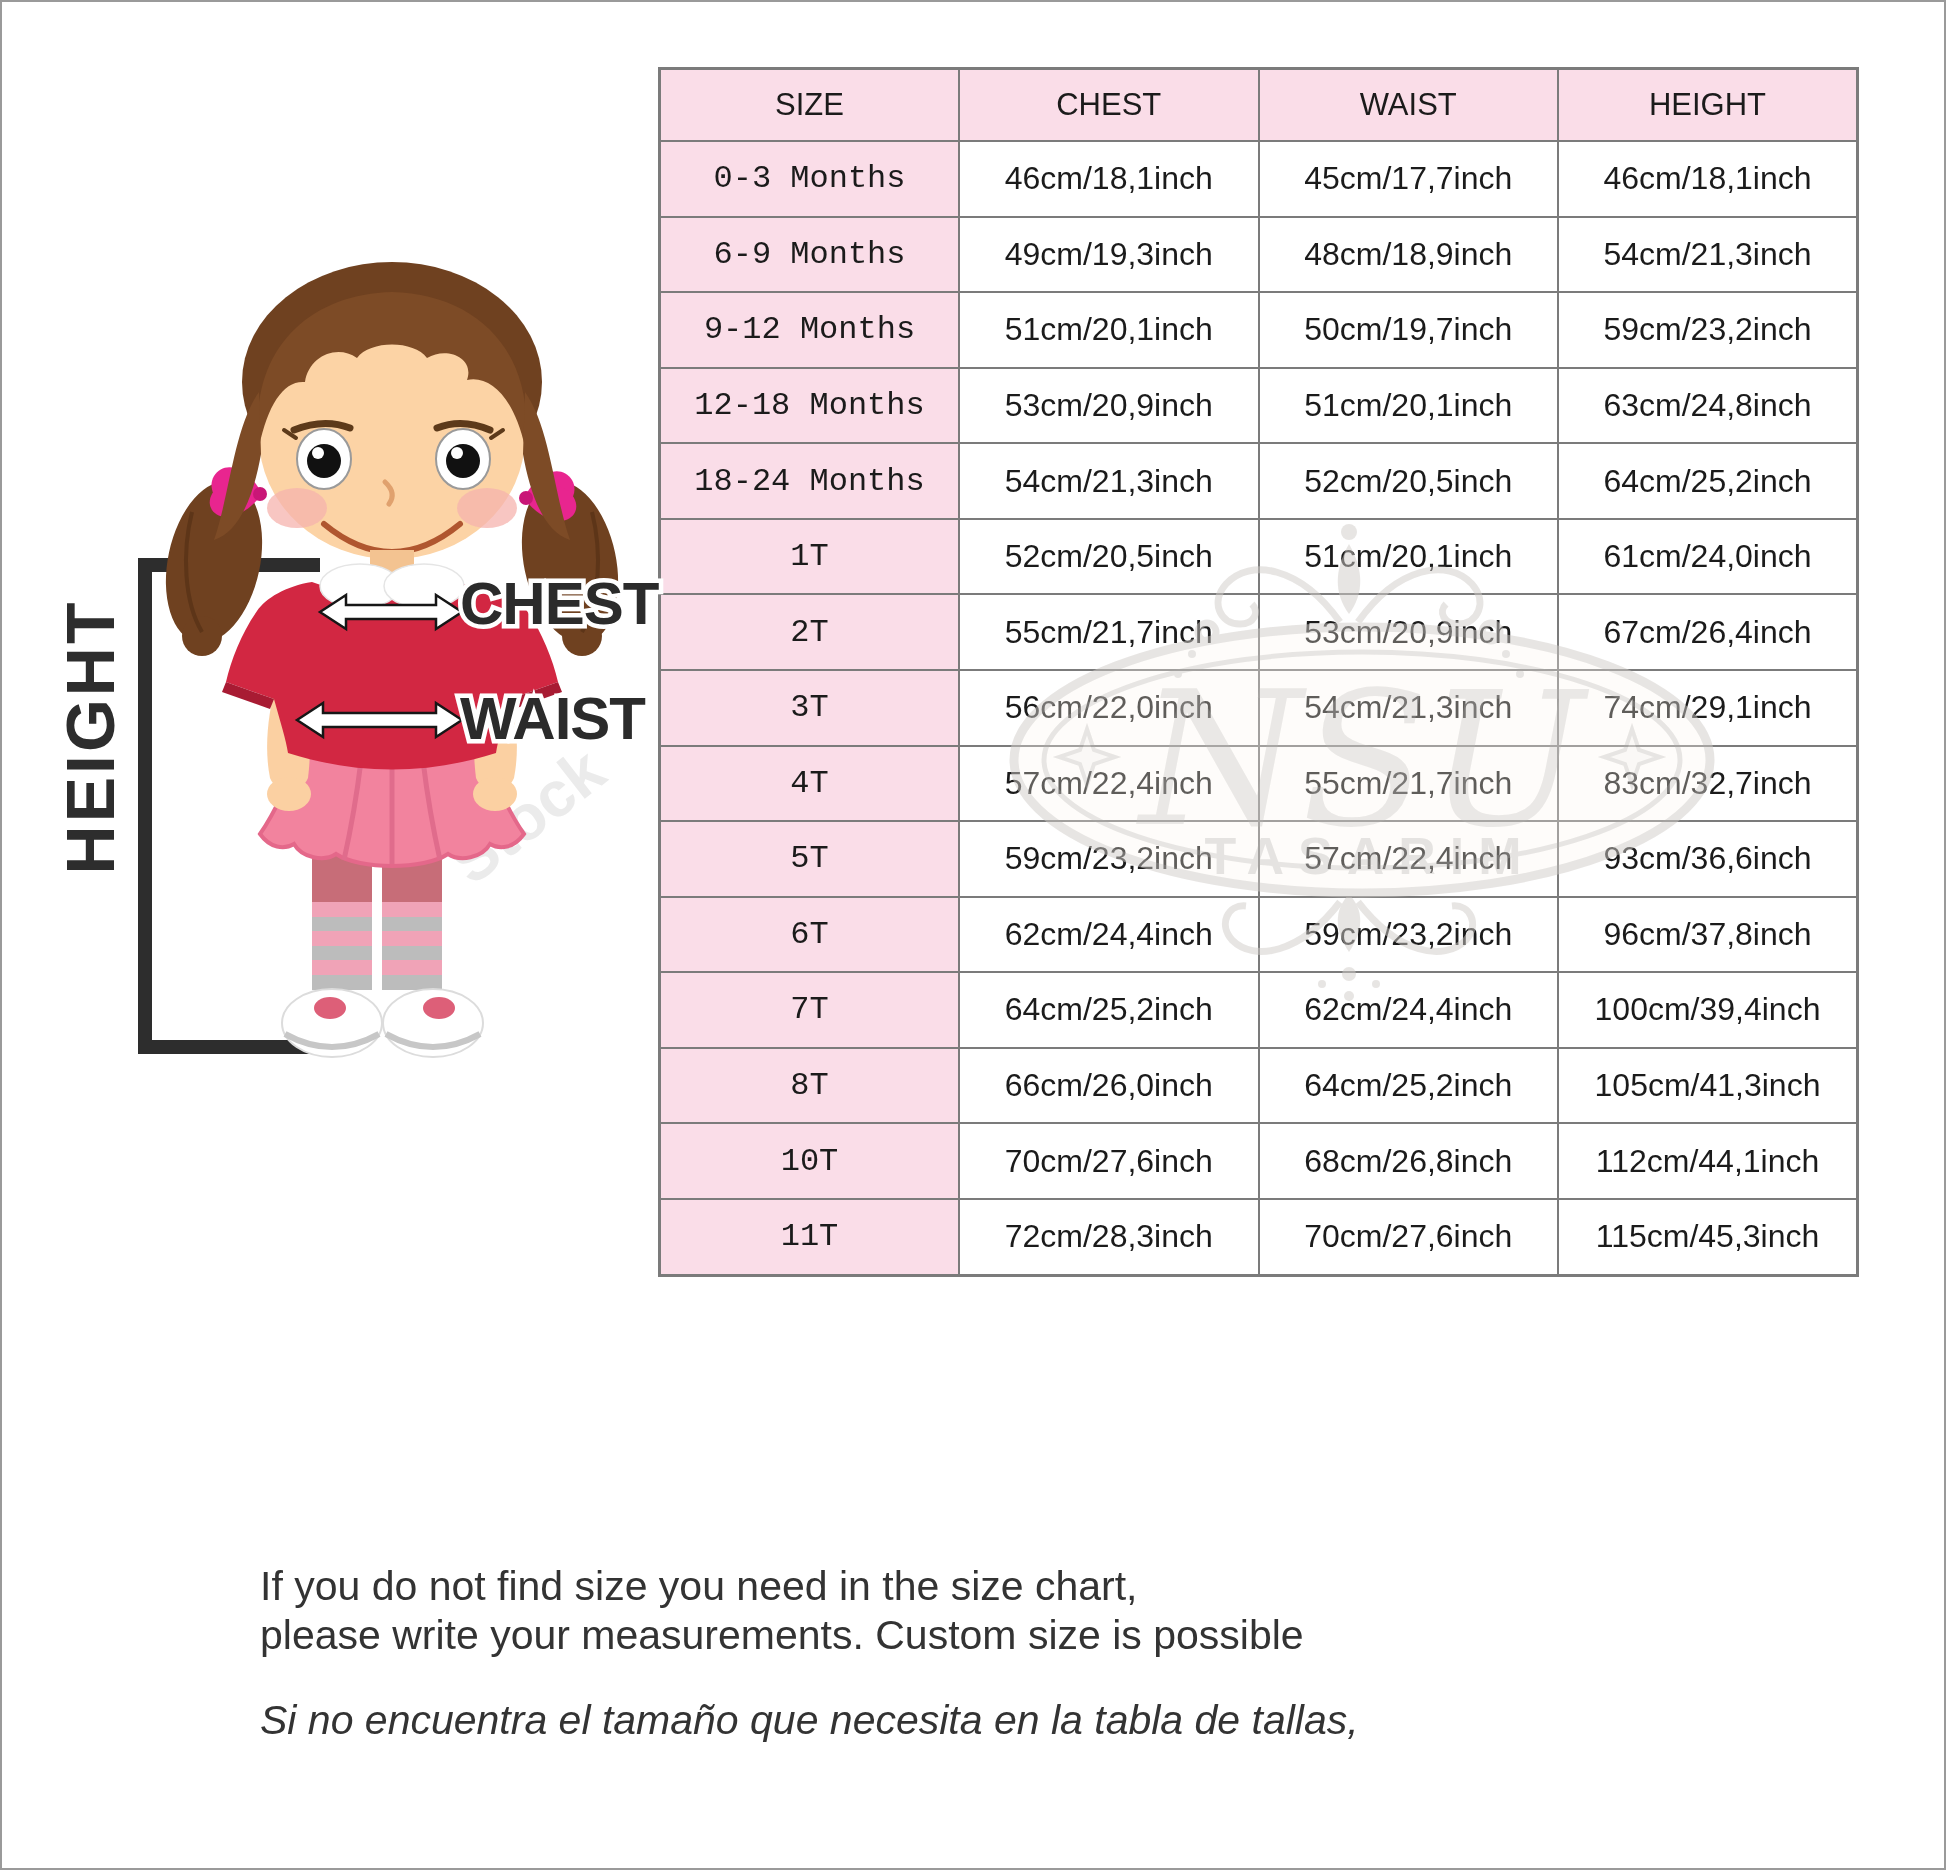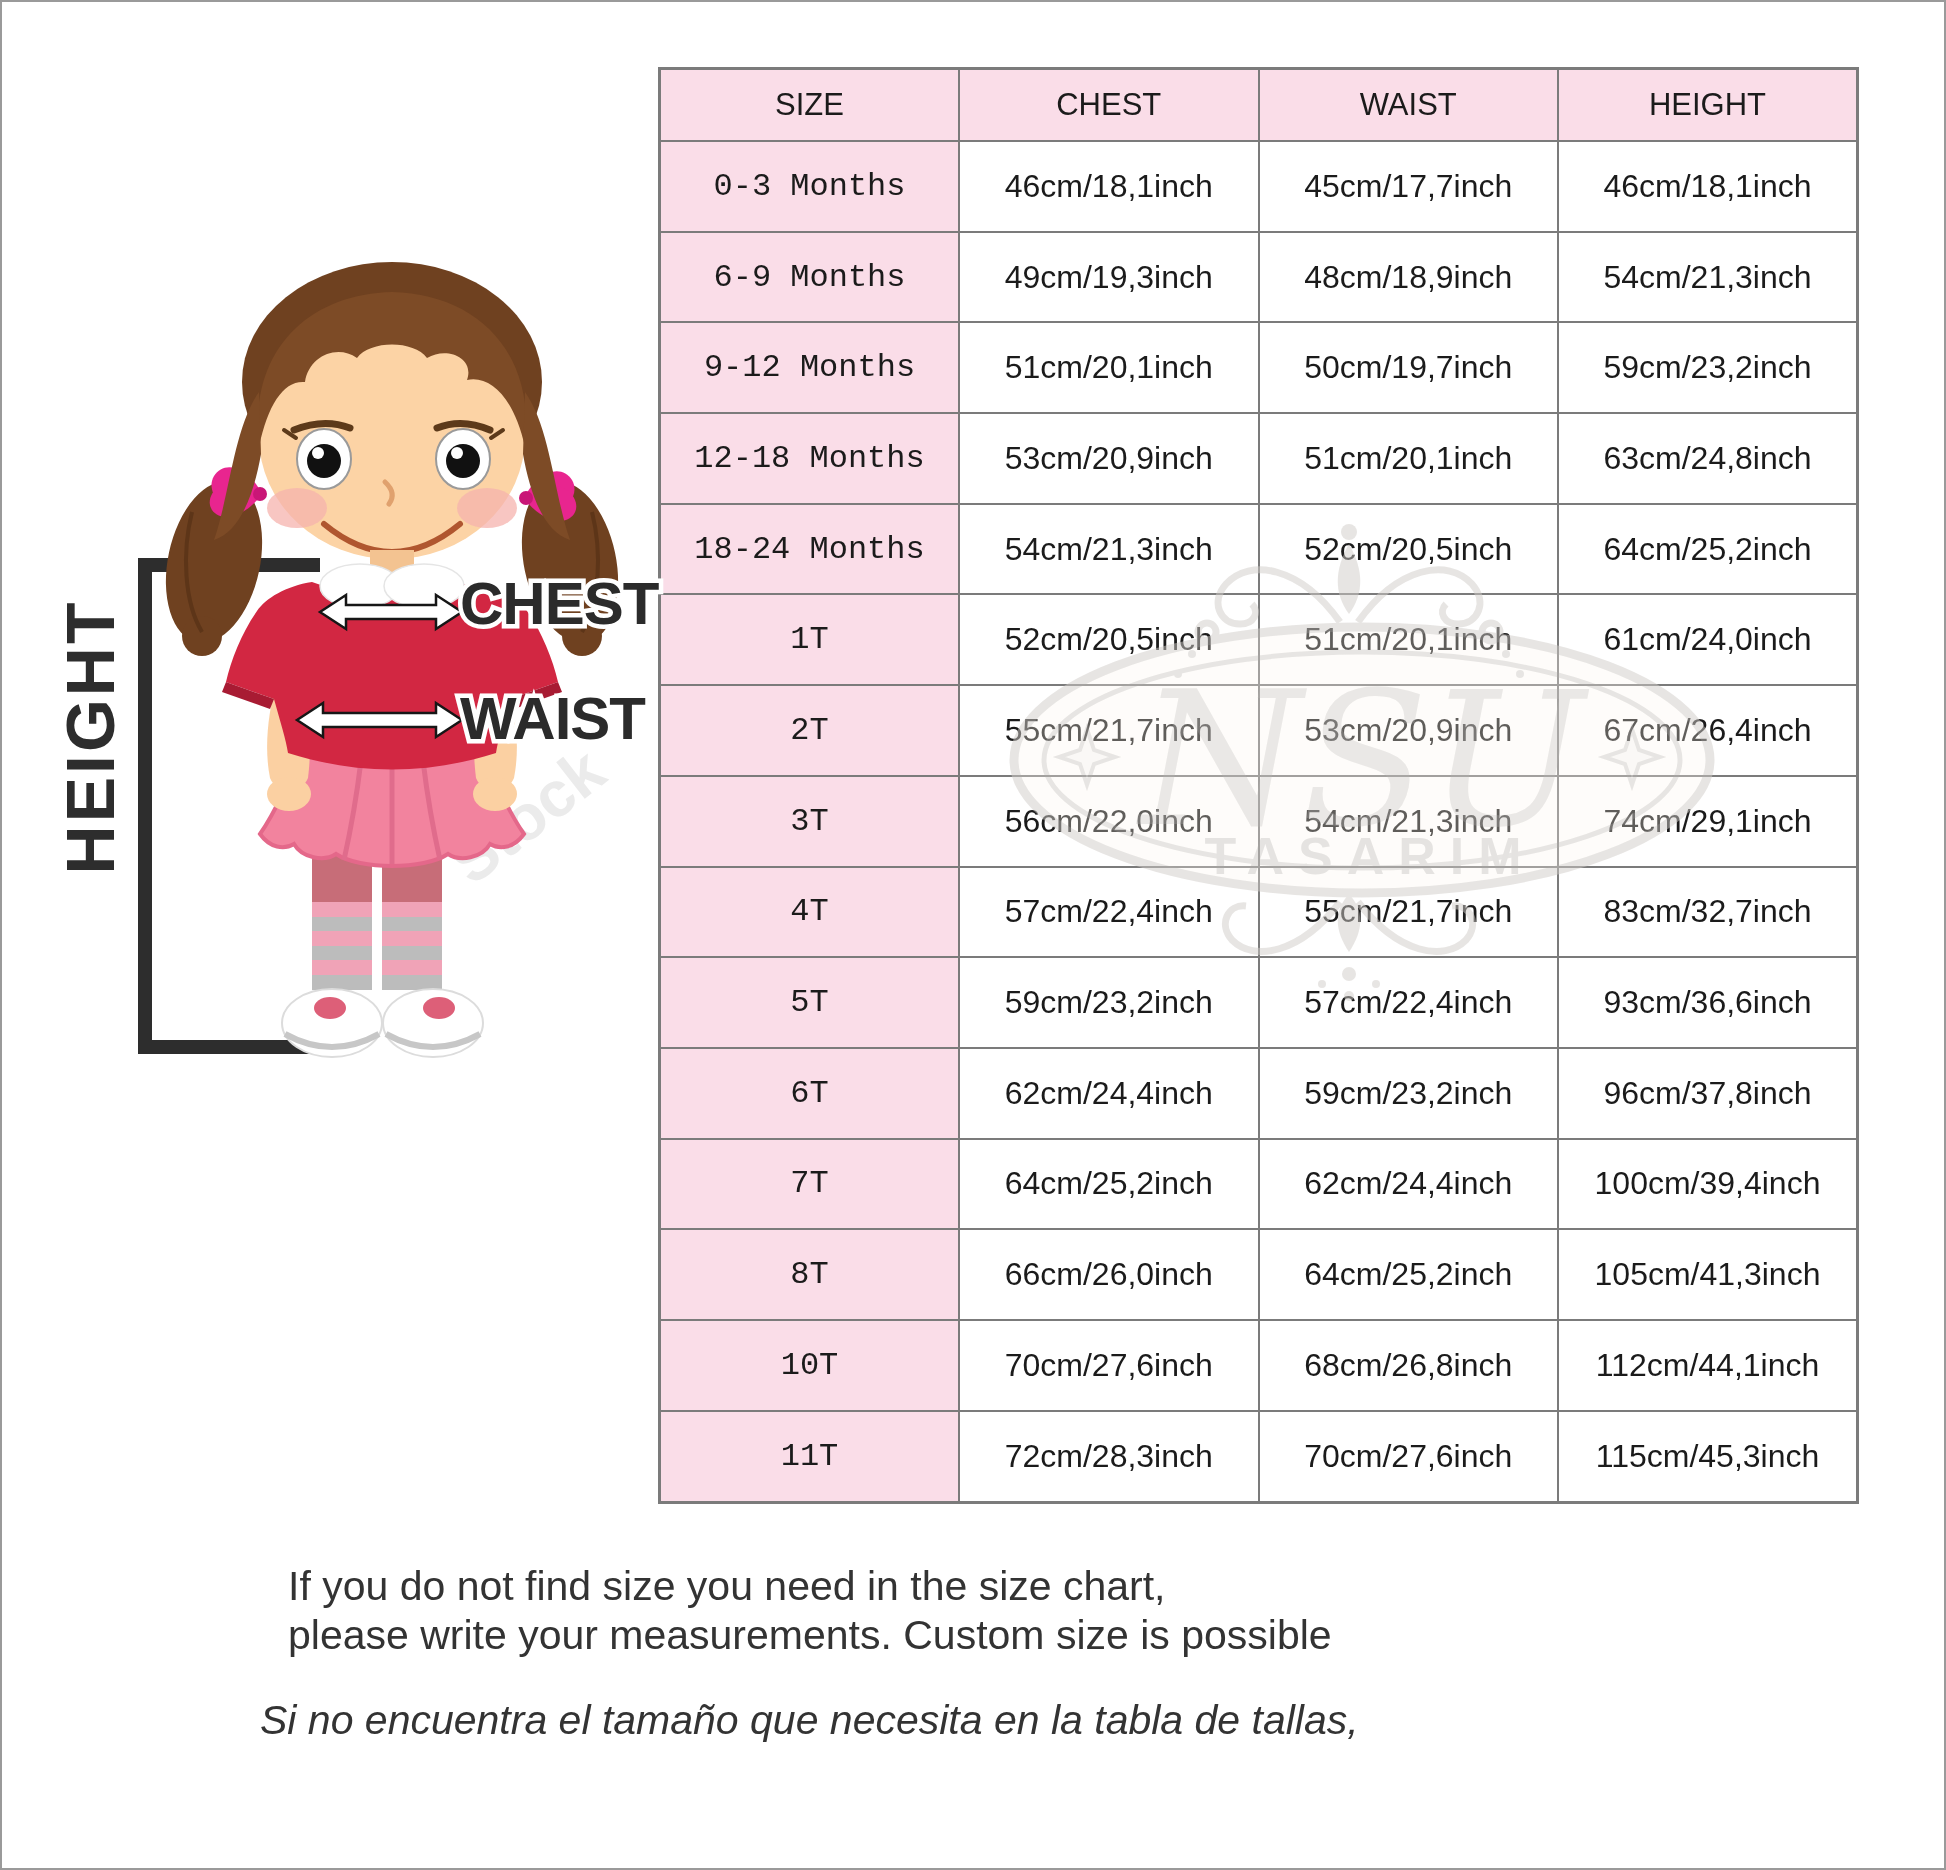--- a/index.html
+++ b/index.html
@@ -3,34 +3,34 @@
 <meta charset="utf-8">
 <style>
   html,body{margin:0;padding:0;background:#e9e9e9;}
   .page{
     position:relative;width:1946px;height:1870px;background:#ffffff;
     border:2px solid #9a9a9a;box-sizing:border-box;overflow:hidden;
     font-family:"Liberation Sans",sans-serif;
   }
   
   .size-table{
-    position:absolute;left:656px;top:65px;width:1201px;height:1437px;
+    position:absolute;left:656px;top:65px;width:1201px;height:1210px;
     border-collapse:collapse;table-layout:fixed;z-index:1;
   }
   .size-table th,.size-table td{
     border:2.5px solid #7b7b7b;text-align:center;vertical-align:middle;
     color:#1b1b1b;padding:0;
   }
   .size-table th{background:#fadde8;font-size:31px;font-weight:normal;height:70px;}
   .size-table td{font-size:32px;background:#ffffff;}
   .size-table td.size-cell{background:#fadde8;font-family:Liberation Mono, monospace;}
   .size-table{border:3px solid #7b7b7b;}
   
   .note{position:absolute;left:258px;font-size:41px;line-height:49px;color:#333;z-index:1;}
-  .note-en{top:1560px;margin-left:28px;}
+  .note-en{top:1560px;}
   .note-es{top:1694px;font-style:italic;}
   
   .girl-svg{position:absolute;left:60px;top:230px;z-index:2;pointer-events:none;}
   .wm-svg{position:absolute;left:980px;top:480px;z-index:3;pointer-events:none;}
 </style>
 </head>
 <body>
 
 <div class="page">
 

